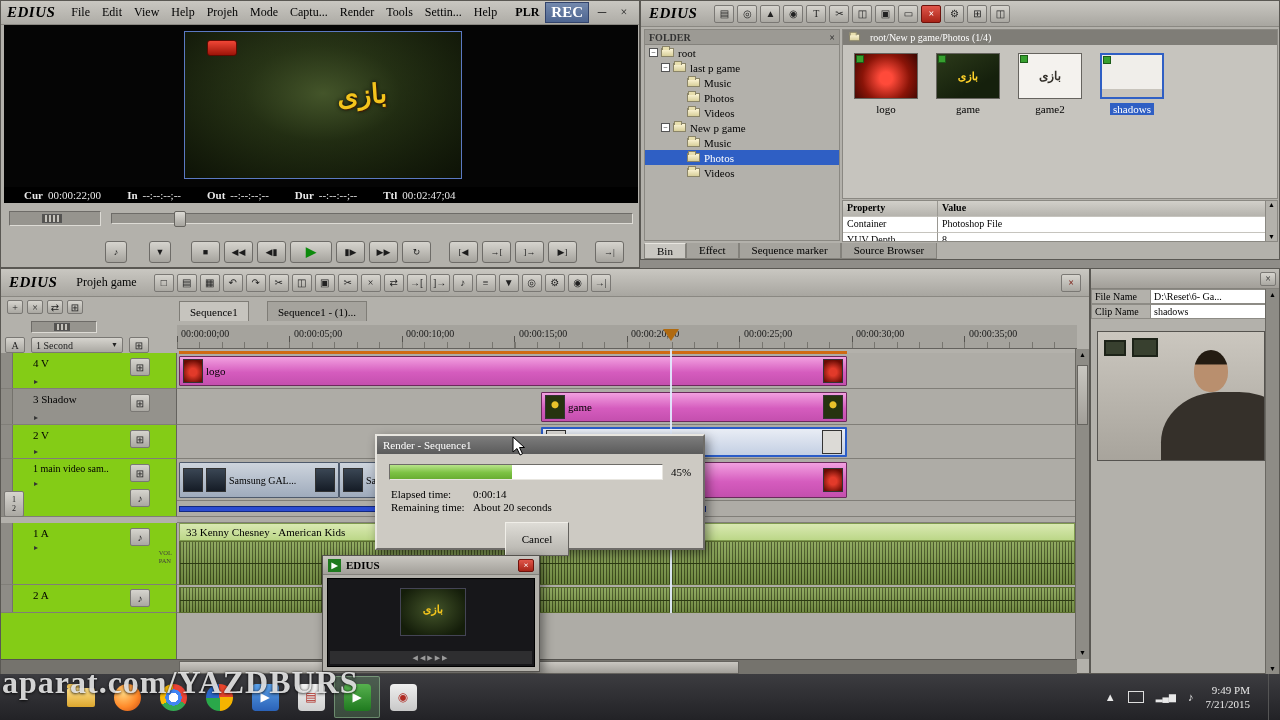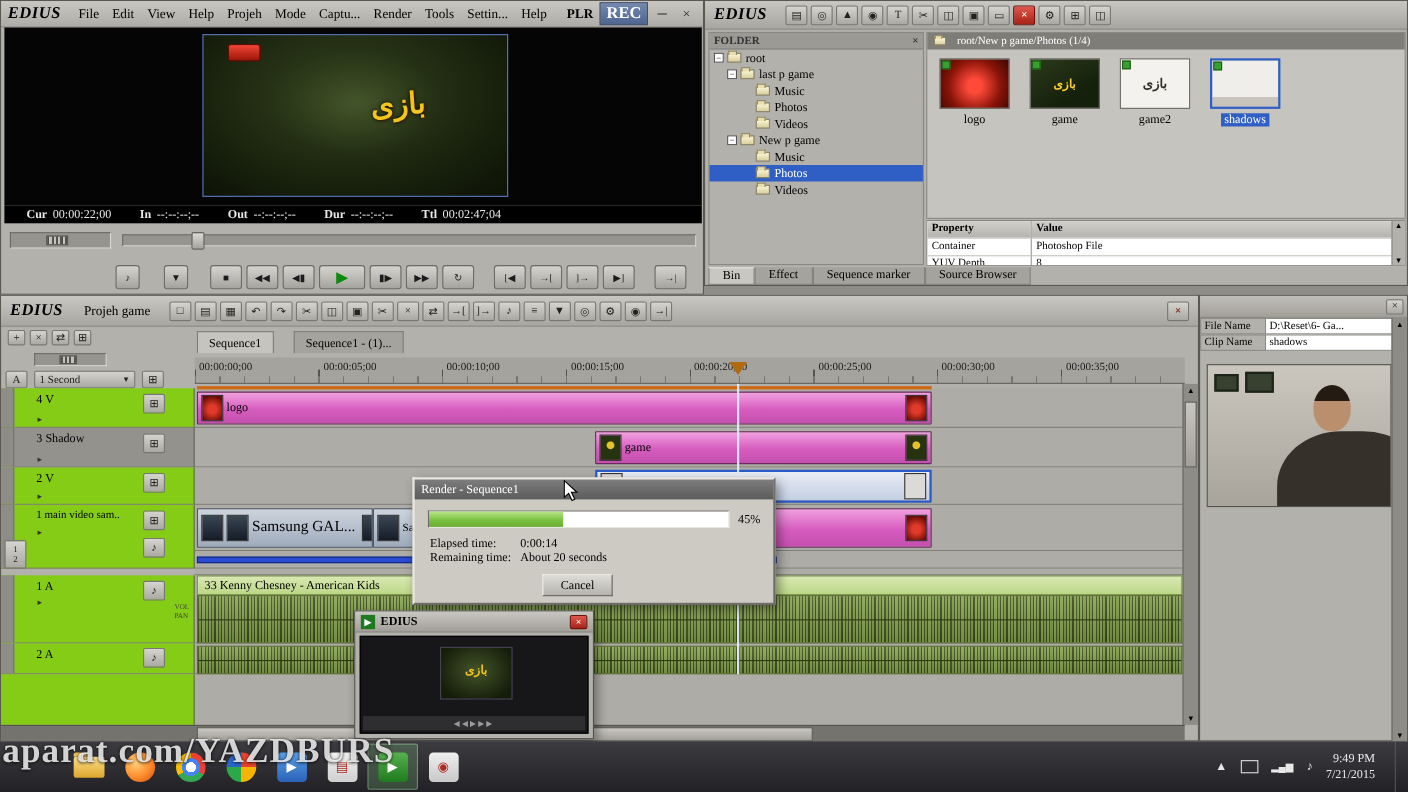--- a/index.html
+++ b/index.html
@@ -139,21 +139,21 @@
   #rdlg{left:375px;top:434px;width:330px;height:116px;background:#cdcac3;border:2px solid;z-index:50;
         border-color:#e8e6e0 #6e6c68 #6e6c68 #e8e6e0;box-shadow:3px 4px 10px rgba(0,0,0,.45)}
   .dtitle{height:18px;background:linear-gradient(#7d7d7d,#5b5b5b);color:#fff;font-size:11px;
           display:flex;align-items:center;padding:0 6px}
   .pbar{position:absolute;left:12px;top:28px;width:274px;height:16px;background:#fff;
         border:1px solid;border-color:#6e6c68 #e8e6e0 #e8e6e0 #6e6c68}
   .pfill{height:100%;background:linear-gradient(#b8e48a,#7cc243 55%,#68ad32)}
   .ppct{position:absolute;left:294px;top:30px;font-size:11px}
   .dline{position:absolute;left:14px;font-size:11px;display:flex}
   .dlab{width:82px;flex:0 0 auto}
-  .dbtn{position:absolute;left:116px;top:86px;width:64px;height:20px;font-size:11px;
+  .dbtn{position:absolute;left:128px;top:86px;width:64px;height:34px;font-size:11px;
         display:flex;align-items:center;justify-content:center;background:linear-gradient(#dedcd6,#b5b3ad);
         border:1px solid;border-color:#f0eee8 #64625e #64625e #f0eee8}
   
   #mini{left:322px;top:555px;width:218px;height:117px;background:#b3b1ab;border:1px solid #55534f;z-index:55;
         box-shadow:3px 4px 10px rgba(0,0,0,.45)}
   .mtitle{height:19px;display:flex;align-items:center;gap:5px;padding:0 5px;font-size:11px;font-weight:bold;
           background:linear-gradient(#c9c7c1,#a29f99);border-bottom:1px solid #84827c}
   .mlogo{width:13px;height:13px;background:#1f7a1f;color:#fff;font-size:8px;display:flex;align-items:center;justify-content:center}
   .mbody{position:absolute;left:4px;top:22px;right:4px;bottom:4px;background:#17171a;border:1px solid #000}
   .mposter{position:absolute;left:72px;top:9px;width:66px;height:48px;border:1px solid #445;
@@ -490,21 +490,21 @@
     </div>
     <div class="clip selclip" style="left:540px;top:158px;width:306px;height:30px;z-index:2">
       <span class="cth" style="background:#dcdad6"></span>
       <span>shadows</span>
       <span class="sp"></span>
       <span class="cth" style="background:#dcdad6"></span>
     </div>
     <div class="clip grayclip" style="left:178px;top:193px;width:160px;height:36px;z-index:2">
       <span class="cth" style="background:linear-gradient(#3a4654,#151c26)"></span>
       <span class="cth" style="background:linear-gradient(#3a4654,#151c26)"></span>
-      <span style="font-size:14px">Samsung GAL...</span>
+      <span style="font-size:10px">Samsung GAL...</span>
       <span class="sp"></span>
       <span class="cth" style="background:linear-gradient(#3a4654,#151c26)"></span>
     </div>
     <div class="clip grayclip" style="left:338px;top:193px;width:200px;height:36px;z-index:2">
       <span class="cth" style="background:linear-gradient(#3a4654,#151c26)"></span>
       <span style="font-size:10px">Sam...</span>
       <span class="sp"></span>
     </div>
     <div class="clip pink" style="left:538px;top:193px;width:308px;height:36px;z-index:2">
       <span class="sp"></span>

